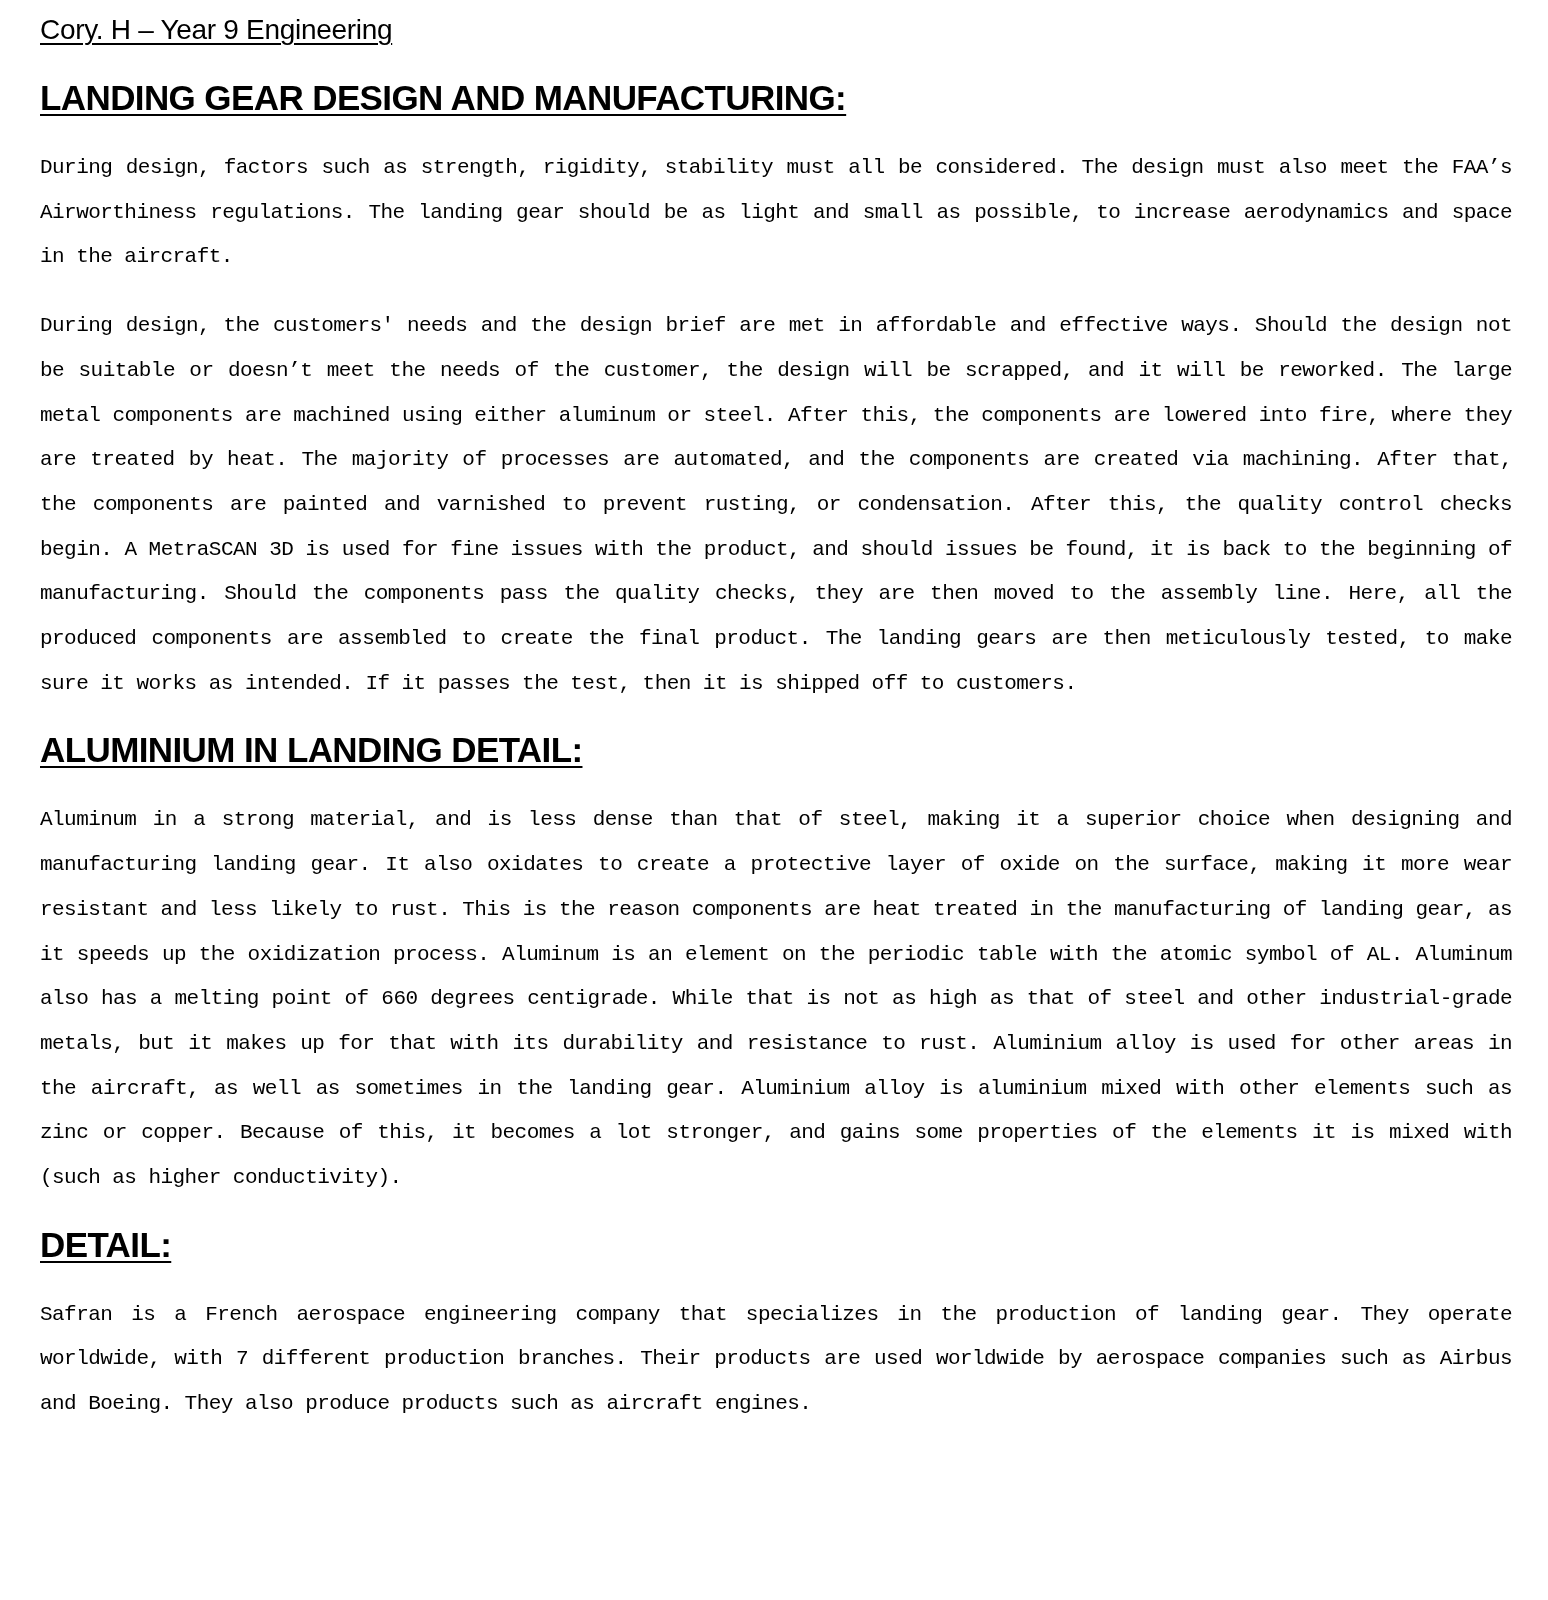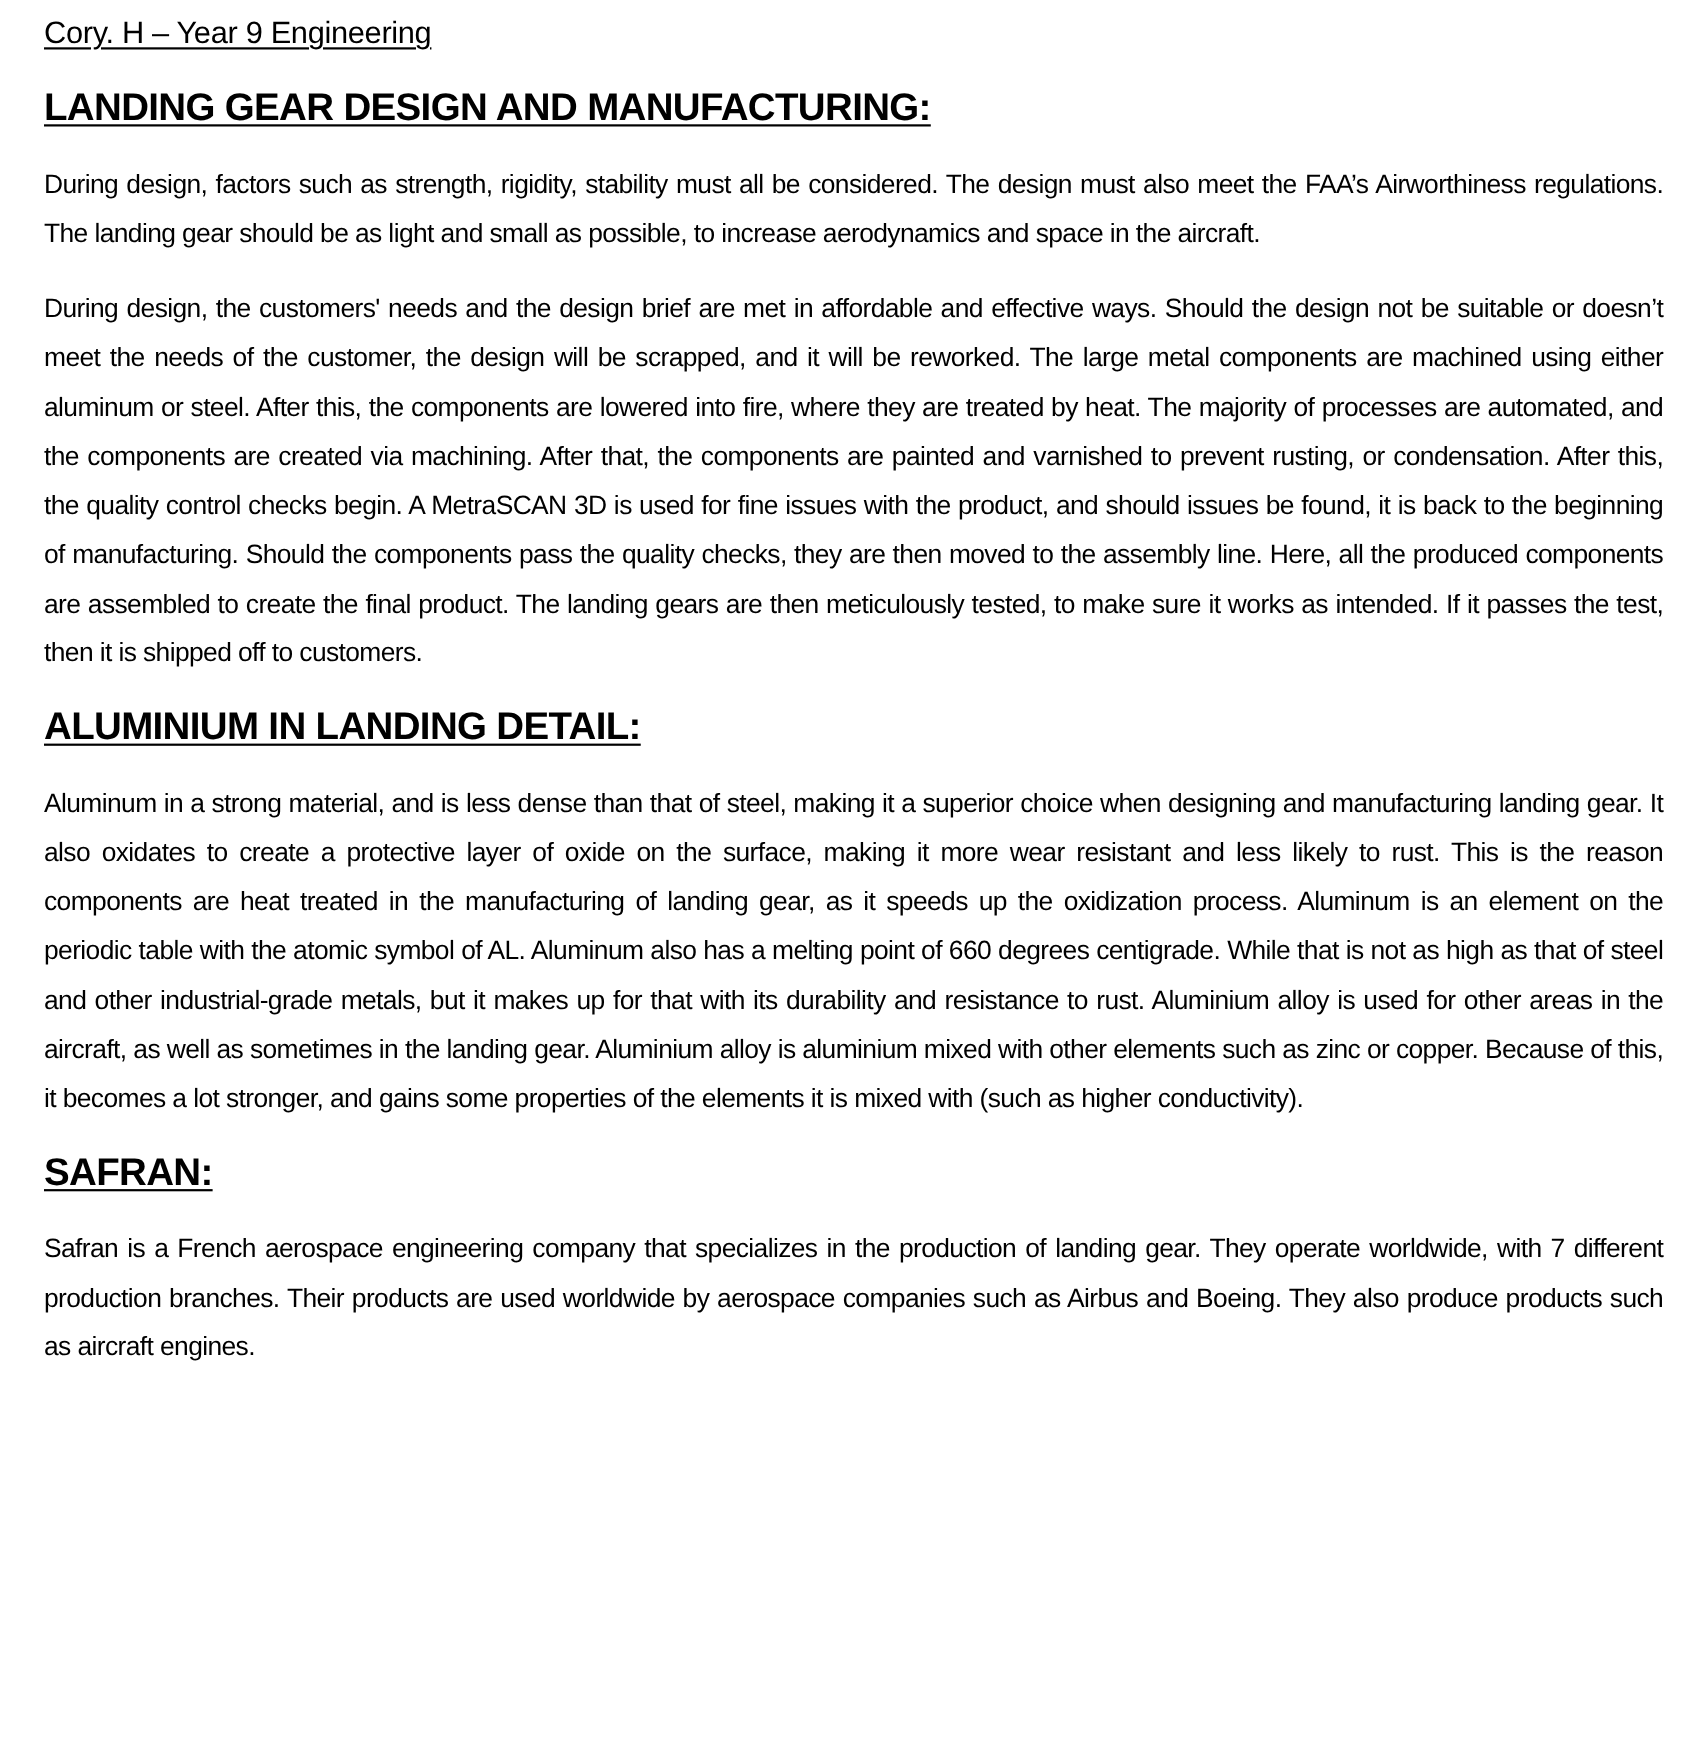--- a/index.html
+++ b/index.html
@@ -33,43 +33,44 @@
       font-size: 35px;
       font-weight: bold;
       line-height: 40px;
       text-decoration: underline;
       text-underline-offset: 4px;
       text-decoration-thickness: 2px;
       margin: 0 0 28px 0;
       letter-spacing: -0.6px;
     }
     .para {
-      font-size: 24px;
+      font-size: 21px;
       line-height: 44.7px;
       text-align: justify;
       text-align-last: left;
       margin: 0 0 24px 0;
       letter-spacing: -0.55px;
       word-spacing: 0px;
+      font-family: Liberation Mono, monospace;
     }
   </style>
 </head>
 <body>
 
 <div class="page">
   <div class="author-line">Cory. H – Year 9 Engineering</div>
 
   <section>
     <div class="section-heading">LANDING GEAR DESIGN AND MANUFACTURING:</div>
     <p class="para">During design, factors such as strength, rigidity, stability must all be considered. The design must also meet the FAA’s Airworthiness regulations. The landing gear should be as light and small as possible, to increase aerodynamics and space in the aircraft.</p>
     <p class="para">During design, the customers' needs and the design brief are met in affordable and effective ways. Should the design not be suitable or doesn’t meet the needs of the customer, the design will be scrapped, and it will be reworked. The large metal components are machined using either aluminum or steel. After this, the components are lowered into fire, where they are treated by heat. The majority of processes are automated, and the components are created via machining. After that, the components are painted and varnished to prevent rusting, or condensation. After this, the quality control checks begin. A MetraSCAN 3D is used for fine issues with the product, and should issues be found, it is back to the beginning of manufacturing. Should the components pass the quality checks, they are then moved to the assembly line. Here, all the produced components are assembled to create the final product. The landing gears are then meticulously tested, to make sure it works as intended. If it passes the test, then it is shipped off to customers.</p>
   </section>
 
   <section>
     <div class="section-heading">ALUMINIUM IN LANDING DETAIL:</div>
     <p class="para">Aluminum in a strong material, and is less dense than that of steel, making it a superior choice when designing and manufacturing landing gear. It also oxidates to create a protective layer of oxide on the surface, making it more wear resistant and less likely to rust. This is the reason components are heat treated in the manufacturing of landing gear, as it speeds up the oxidization process. Aluminum is an element on the periodic table with the atomic symbol of AL. Aluminum also has a melting point of 660 degrees centigrade.  While that is not as high as that of steel and other industrial-grade metals, but it makes up for that with its durability and resistance to rust. Aluminium alloy is used for other areas in the aircraft, as well as sometimes in the landing gear. Aluminium alloy is aluminium mixed with other elements such as zinc or copper. Because of this, it becomes a lot stronger, and gains some properties of the elements it is mixed with (such as higher conductivity).</p>
   </section>
 
   <section>
-    <div class="section-heading">SAFRAN:</div>
+    <div class="section-heading">DETAIL:</div>
     <p class="para">Safran is a French aerospace engineering company that specializes in the production of landing gear. They operate worldwide, with 7 different production branches. Their products are used worldwide by aerospace companies such as Airbus and Boeing. They also produce products such as aircraft engines.</p>
   </section>
 </div>
 
 </body></html>

